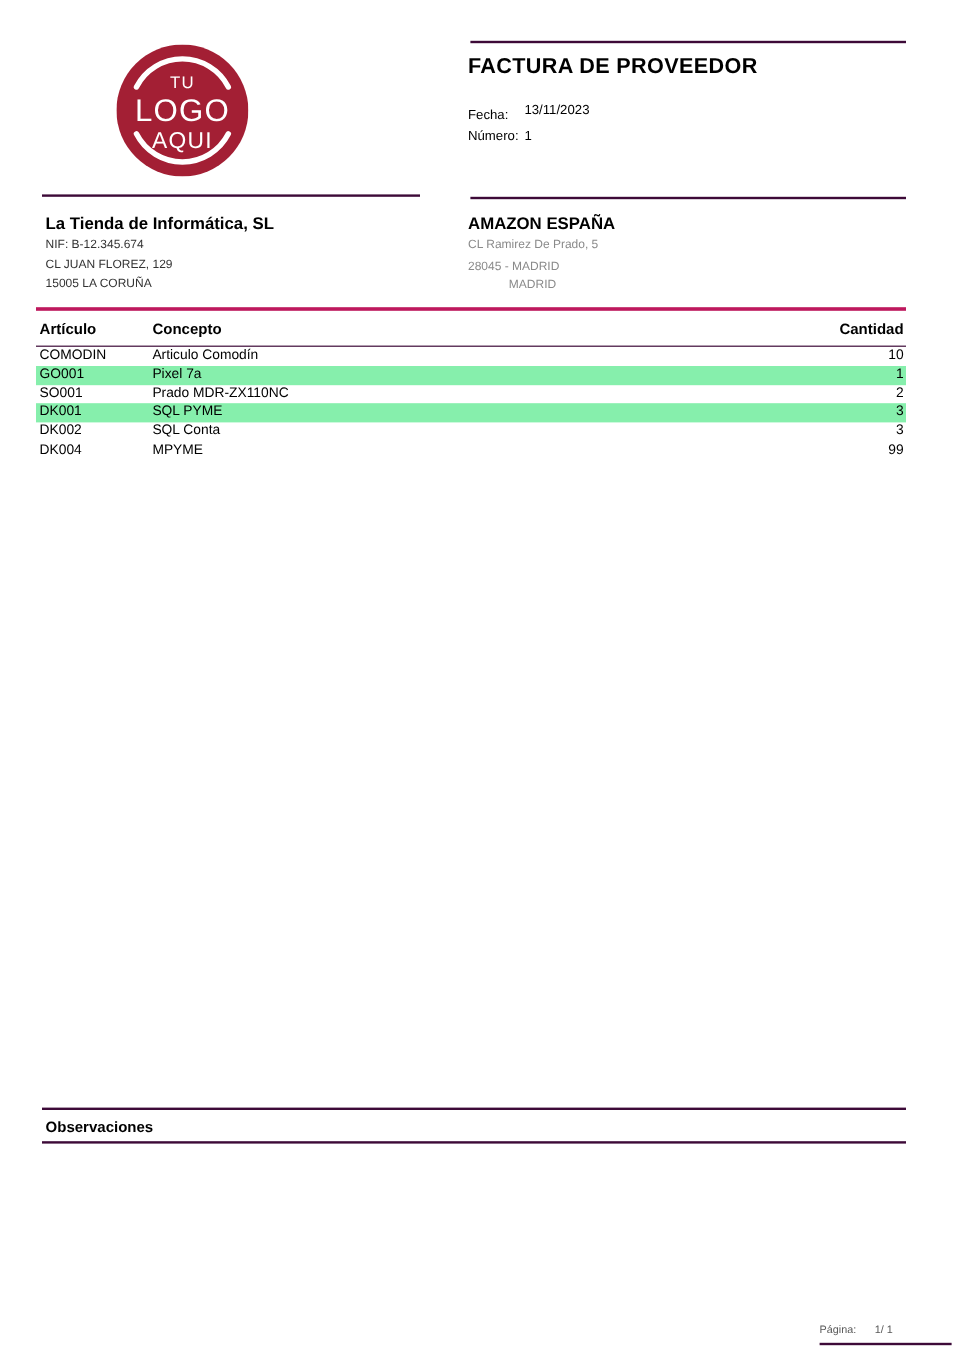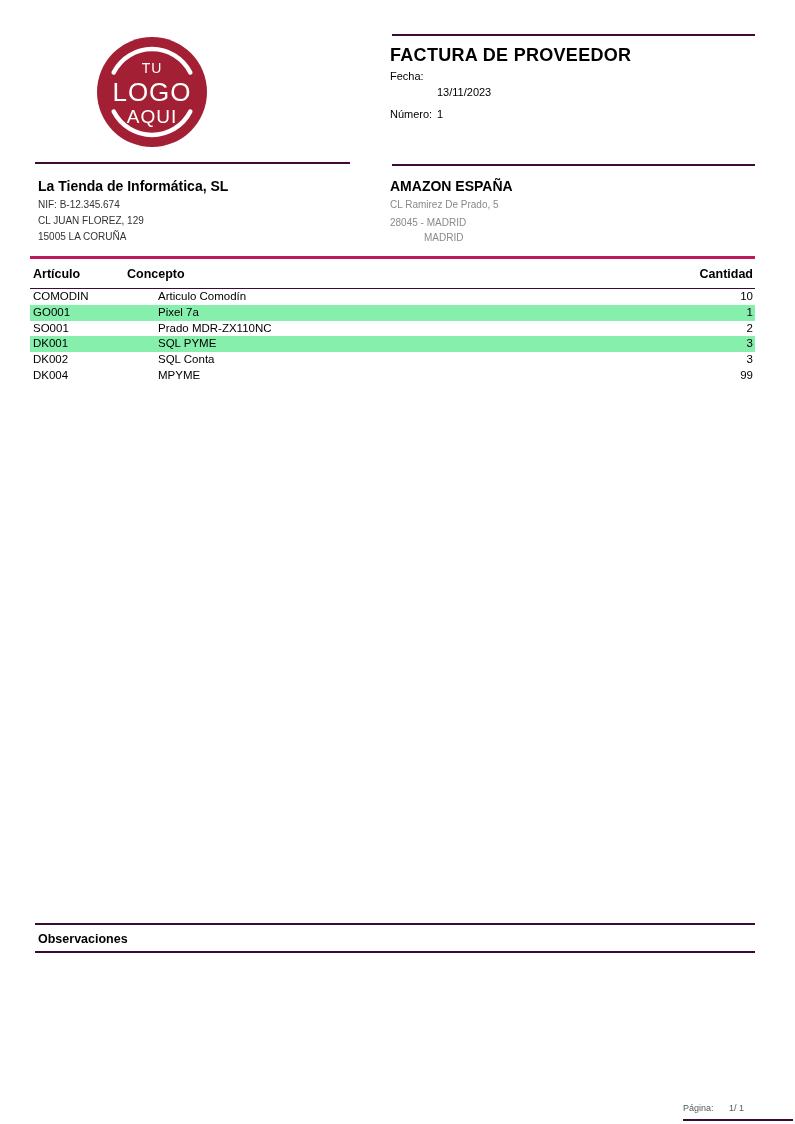--- a/index.html
+++ b/index.html
@@ -19,21 +19,21 @@
   .thead{
     border-top:3px solid #be185d;border-bottom:1px solid #3D0A38;
     height:33px;display:grid;grid-template-columns:94px 1fr 90px;
     align-items:center;padding-left:3px;box-sizing:border-box;
     font-size:12.5px;font-weight:bold;
   }
   .thead .col-cantidad{text-align:right;padding-right:2px;}
   .trow{
     height:15.8px;display:grid;grid-template-columns:94px 1fr 90px;
     align-items:center;padding-left:3px;box-sizing:border-box;
-    font-size:11.5px;line-height:15.8px;gap:31px;
+    font-size:11.5px;line-height:15.8px;
   }
   .trow.alt{background:#86efac;}
   .trow .c-can{text-align:right;padding-right:2px;}
   .obs-label{font-size:12.5px;font-weight:bold;}
   .footer-text{font-size:9px;color:#595959;}
   .logo-svg text{fill:#fff;font-family:"Liberation Sans",sans-serif;}
 </style>
 </head>
 <body>
 
@@ -44,21 +44,21 @@
     <path d="M16.7 35.5 A43 43 0 0 1 93.3 35.5" fill="none" stroke="#ffffff" stroke-width="4.5" stroke-linecap="round"></path>
     <path d="M16.7 74.5 A43 43 0 0 0 93.3 74.5" fill="none" stroke="#ffffff" stroke-width="4.5" stroke-linecap="round"></path>
     <text x="55" y="36" text-anchor="middle" font-size="14" letter-spacing="1">TU</text>
     <text x="55" y="64" text-anchor="middle" font-size="26" letter-spacing="1">LOGO</text>
     <text x="55" y="86" text-anchor="middle" font-size="19" letter-spacing="1">AQUI</text>
   </svg>
 
   <div class="hline" style="left:392px;top:34px;width:363px;height:2px;"></div>
   <div class="abs title" style="left:390px;top:45px;">FACTURA DE PROVEEDOR</div>
 
-  <div class="abs meta-label" style="left:390px;top:70px;">Fecha:</div>
+  <div class="abs meta-label" style="left:390px;top:90px;">Fecha:</div>
   <div class="abs meta-value" style="left:437px;top:86px;">13/11/2023</div>
   <div class="abs meta-label" style="left:390px;top:108px;">Número:</div>
   <div class="abs meta-value" style="left:437px;top:108px;">1</div>
 
   <div class="hline" style="left:35px;top:162px;width:315px;height:2px;"></div>
   <div class="abs company-name" style="left:38px;top:178px;">La Tienda de Informática, SL</div>
   <div class="abs addr-dark" style="left:38px;top:199px;">NIF: B-12.345.674</div>
   <div class="abs addr-dark" style="left:38px;top:215px;">CL JUAN FLOREZ, 129</div>
   <div class="abs addr-dark" style="left:38px;top:231px;">15005 LA CORUÑA</div>
 

